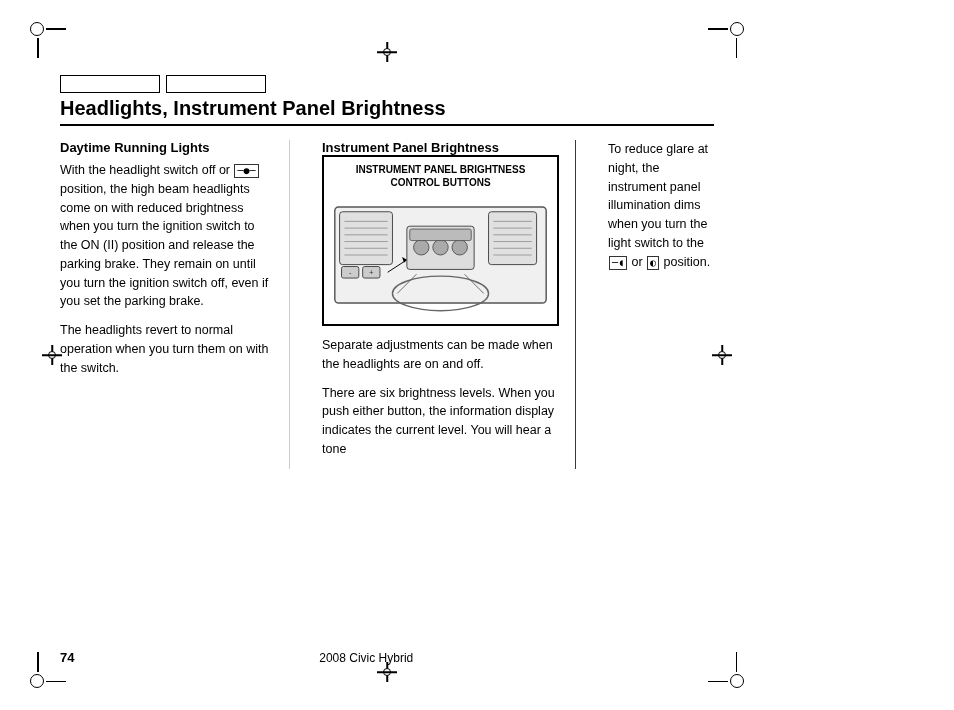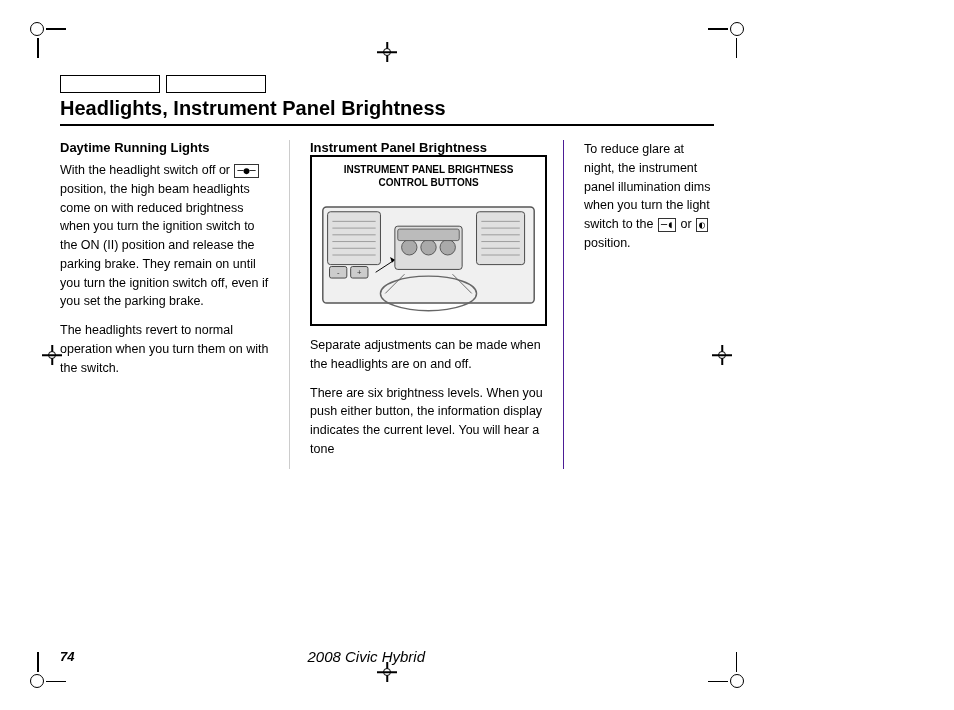--- a/index.html
+++ b/index.html
@@ -117,21 +117,21 @@
       font-size: 20px;
       font-weight: bold;
       border-bottom: 2px solid #000;
       padding-bottom: 4px;
       margin-bottom: 14px;
     }
 
     
     .main-content {
       display: flex;
-      gap: 4px;
+      gap: 16px;
     }
 
     .col-left {
       width: 230px;
       flex-shrink: 0;
       padding-right: 18px;
       border-right: 1px solid #ccc;
     }
 
     .col-middle {
@@ -187,30 +187,29 @@
     
     .page-footer {
       position: absolute;
       bottom: 45px;
       left: 0;
       right: 16px;
       display: flex;
       justify-content: space-between;
       align-items: center;
       padding: 0 60px;
-      font-style: italic;
     }
 
     .page-number {
       font-size: 13px;
       font-weight: bold;
     }
 
     .footer-title {
-      font-size: 15px;
+      font-size: 12px;
       text-align: left;
     }
 
     .footer-right {
       width: 40px;
     }
 
     
     .sym {
       font-size: 10px;

